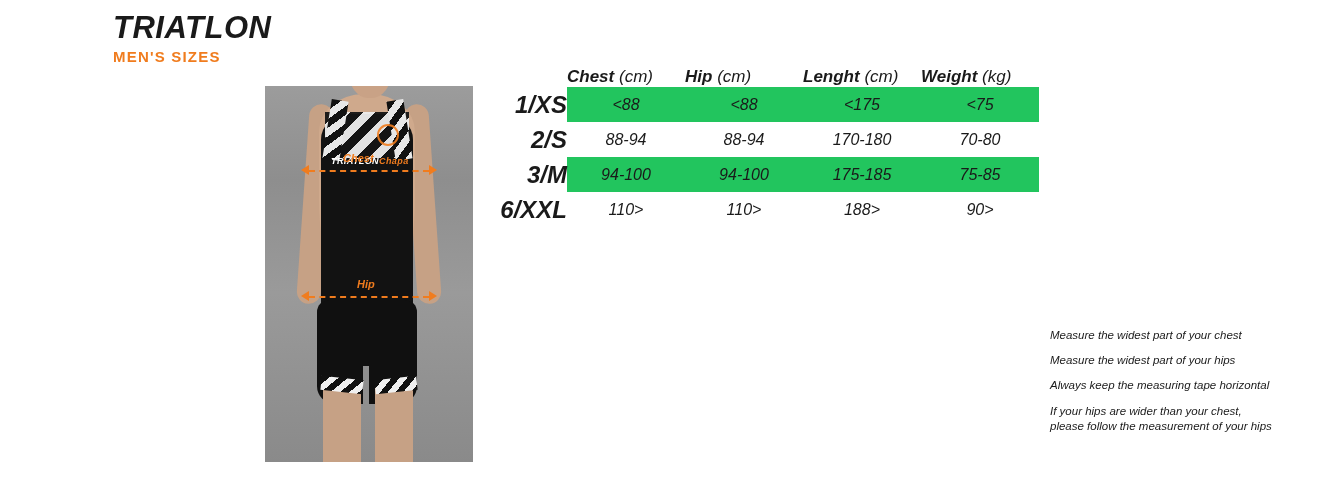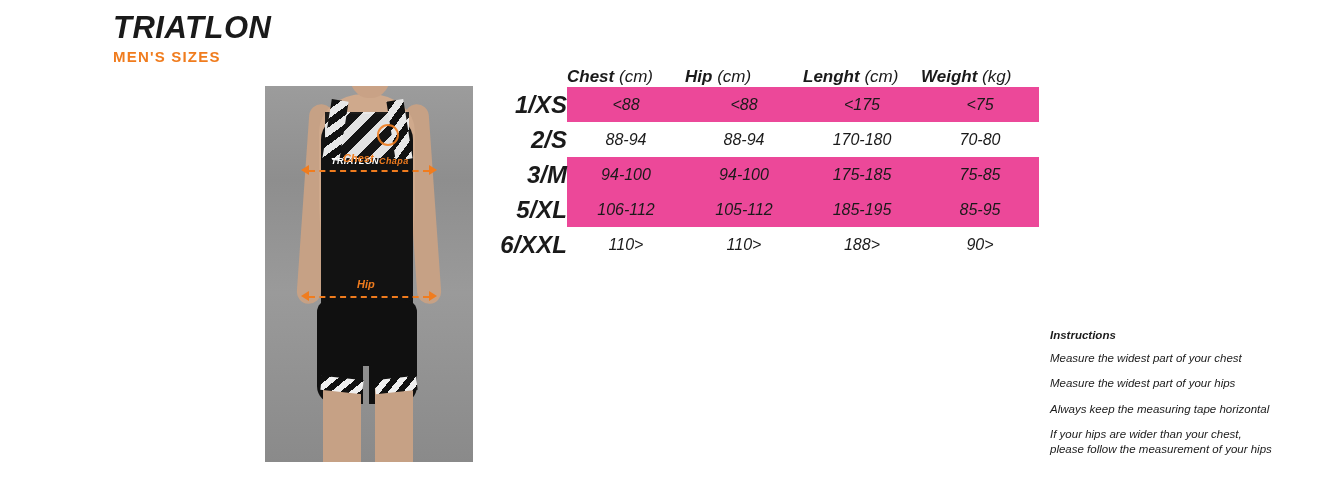--- a/index.html
+++ b/index.html
@@ -211,21 +211,21 @@
     white-space: nowrap;
   }
   .data-cell {
     height: 35px;
     text-align: center;
     font-style: italic;
     font-size: 16px;
     color: #1a1a1a;
     white-space: nowrap;
   }
-  tr.shaded .data-cell { background: #ec4899; }
+  tr.shaded .data-cell { background: #22c55e; }
 
   
   #instructions {
     position: absolute;
     left: 1050px;
     top: 328px;
     width: 230px;
     font-style: italic;
     font-size: 11.5px;
     line-height: 1.32;
@@ -315,37 +315,29 @@
       <td class="data-cell">170-180</td>
       <td class="data-cell">70-80</td>
     </tr>
     <tr class="shaded">
       <td class="size-cell">3/M</td>
       <td class="data-cell">94-100</td>
       <td class="data-cell">94-100</td>
       <td class="data-cell">175-185</td>
       <td class="data-cell">75-85</td>
     </tr>
-    <tr class="shaded">
-      <td class="size-cell">5/XL</td>
-      <td class="data-cell">106-112</td>
-      <td class="data-cell">105-112</td>
-      <td class="data-cell">185-195</td>
-      <td class="data-cell">85-95</td>
-    </tr>
     <tr>
       <td class="size-cell">6/XXL</td>
       <td class="data-cell">110&gt;</td>
       <td class="data-cell">110&gt;</td>
       <td class="data-cell">188&gt;</td>
       <td class="data-cell">90&gt;</td>
     </tr>
   </tbody>
 </table>
 
 <div id="instructions">
-  <div class="ins-title">Instructions</div>
   <div class="ins-line">Measure the widest part of your chest</div>
   <div class="ins-line">Measure the widest part of your hips</div>
   <div class="ins-line">Always keep the measuring tape horizontal</div>
   <div class="ins-line" style="white-space: pre-line;">If your hips are wider than your chest,
 please follow the measurement of your hips</div>
 </div>
 
 </body></html>

